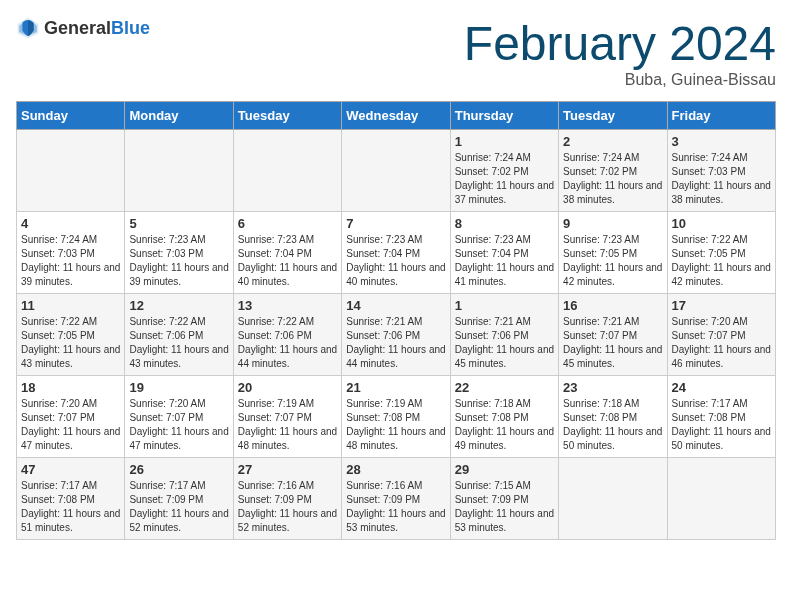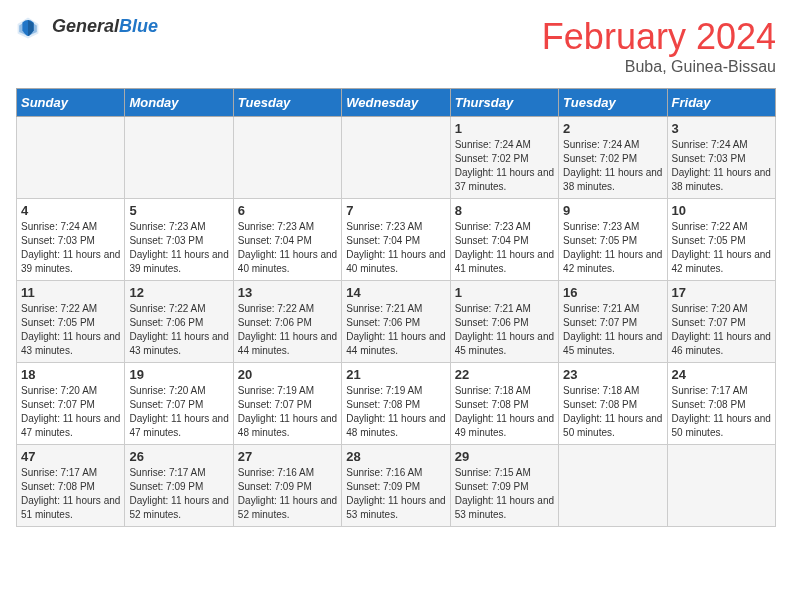--- a/index.html
+++ b/index.html
@@ -11,63 +11,62 @@
       padding: 16px;
     }
     .header {
       display: flex;
       justify-content: space-between;
       align-items: flex-start;
       margin-bottom: 12px;
     }
     .logo {
       display: flex;
-      gap: 12px;
-      font-style: italic;
+      align-items: center;
+      gap: 4px;
     }
     .logo-text-general {
       font-size: 18px;
       font-weight: bold;
       color: #333;
     }
     .logo-text-blue {
       font-size: 18px;
       font-weight: bold;
       color: #2176c7;
     }
     .logo-icon {
       width: 24px;
       height: 24px;
     }
     .title-block {
       text-align: right;
     }
     .main-title {
-      font-size: 36px;
+      font-size: 48px;
       font-weight: normal;
-      color: #ef4444;
+      color: #0c4a6e;
     }
     .subtitle {
       font-size: 16px;
       color: #555;
     }
     table {
       width: 100%;
       border-collapse: collapse;
       table-layout: fixed;
     }
     thead tr th {
       background-color: #2176c7;
       color: #fff;
       font-size: 13px;
       font-weight: bold;
       padding: 6px 4px;
       text-align: left;
       border: 1px solid #aaa;
-      font-style: italic;
     }
     tbody tr td {
       vertical-align: top;
       font-size: 10.5px;
       color: #333;
       padding: 4px 4px;
       border: 1px solid #ccc;
       height: 80px;
     }
     tbody tr:nth-child(odd) td {

